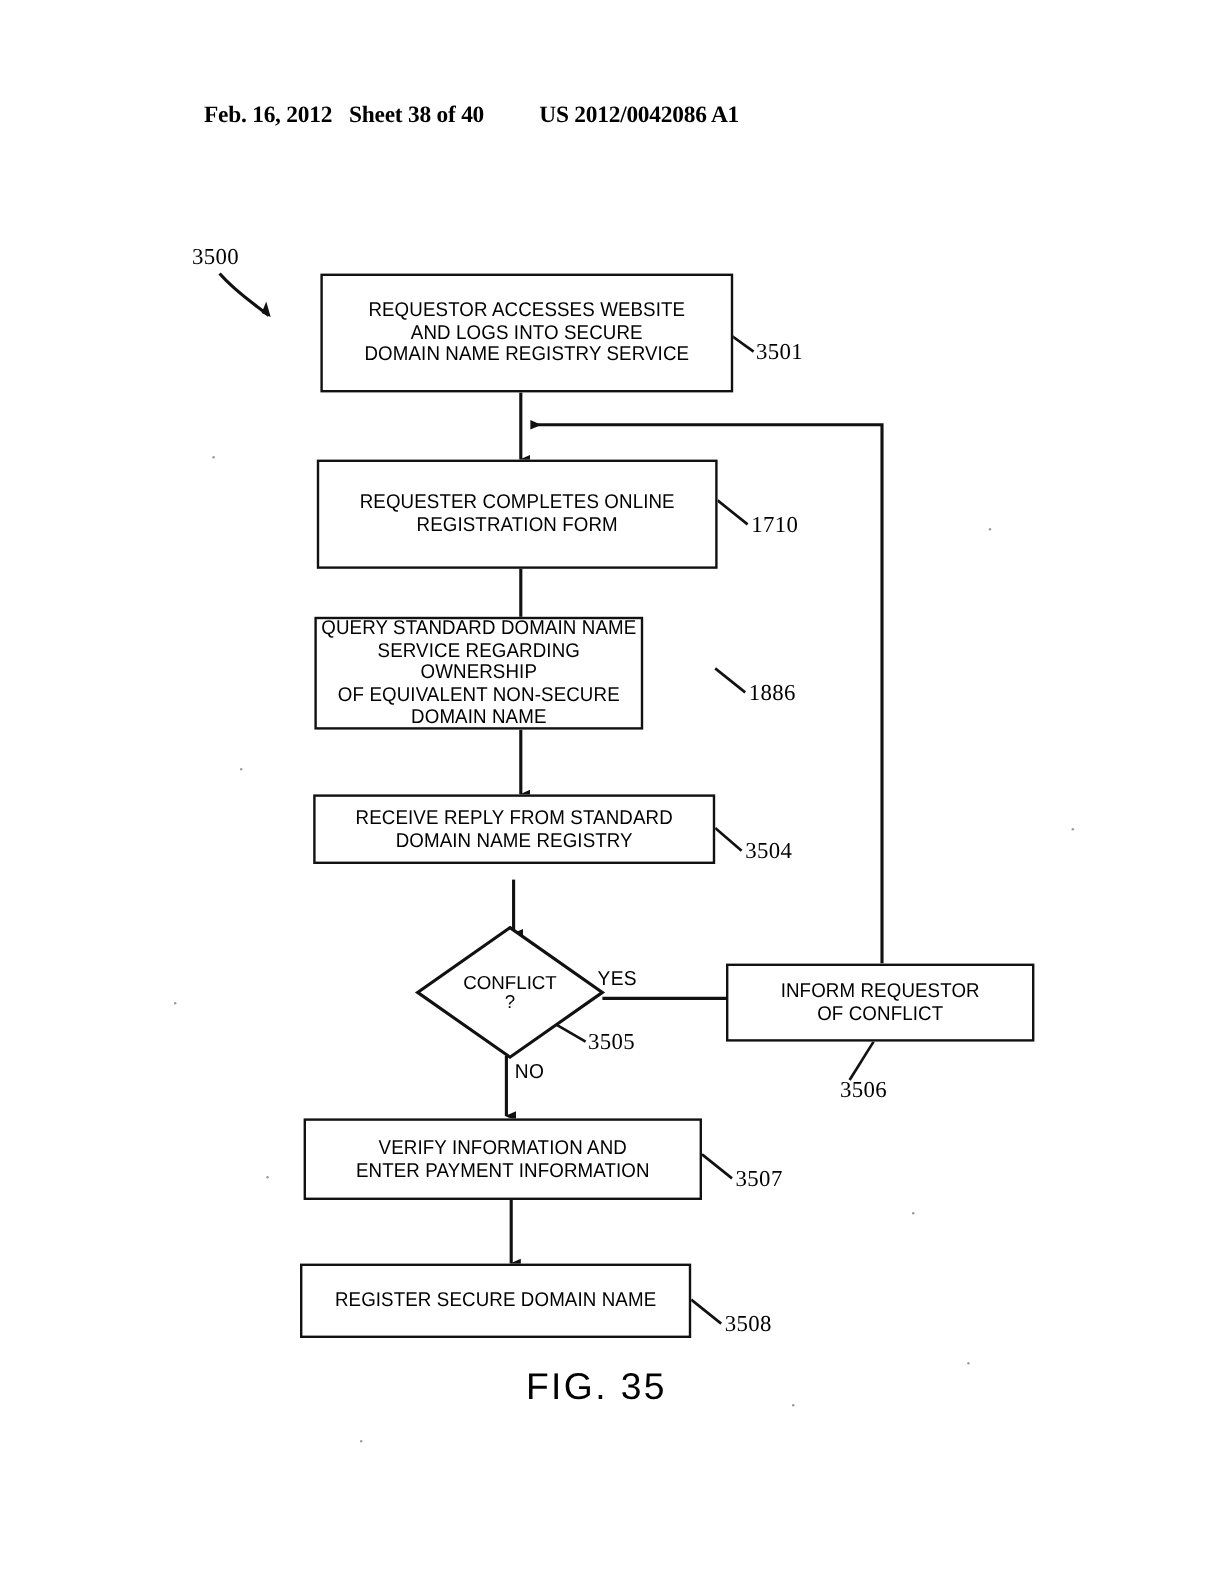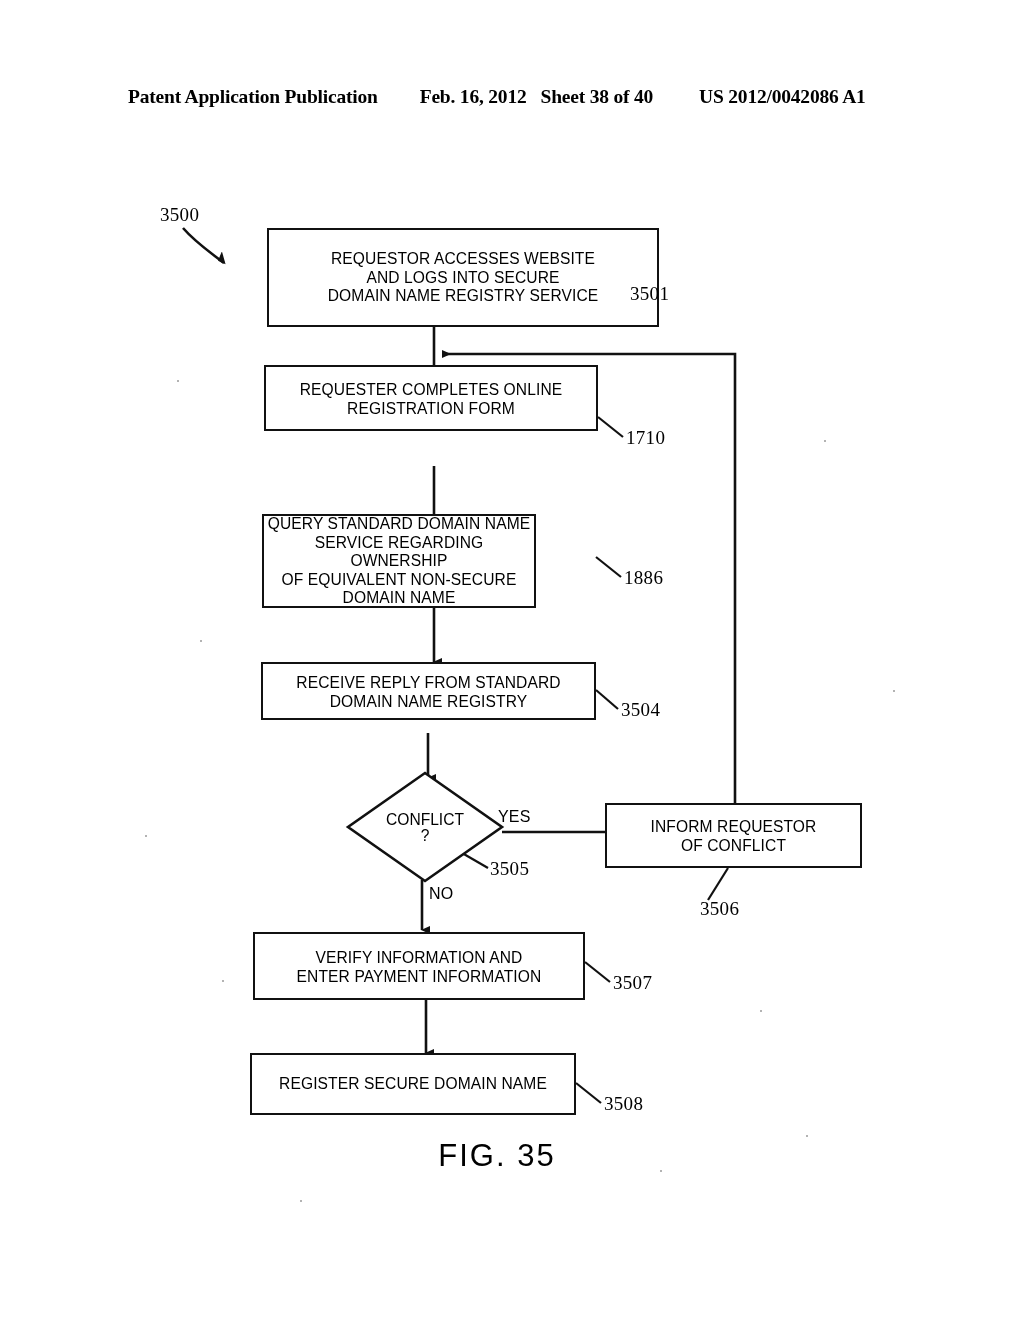--- a/index.html
+++ b/index.html
@@ -136,21 +136,20 @@
     background: #9a9a9a;
     border-radius: 50%;
     width: 2px;
     height: 2px;
   }
 </style>
 </head>
 <body>
 
 <div class="page-header">
-  <span class="hdr-pub">Patent Application Publication</span>
   <span class="hdr-date">Feb. 16, 2012</span>
   <span class="hdr-sheet">Sheet 38 of 40</span>
   <span class="hdr-patnum">US 2012/0042086 A1</span>
 </div>
 
 <div class="figure-canvas">
   <svg width="1024" height="1320" viewBox="0 0 1024 1320" xmlns="http://www.w3.org/2000/svg">
     <defs>
       <marker id="arrowDown" markerWidth="10" markerHeight="10" refX="5" refY="8" orient="auto" markerUnits="userSpaceOnUse">
         <path d="M1,0 L9,0 L5,9 Z" fill="#111111"></path>
@@ -187,27 +186,27 @@
     <path d="M596,690 L618,709" stroke="#111111" stroke-width="2.2" fill="none"></path>
     <path d="M450,846 L488,868" stroke="#111111" stroke-width="2.2" fill="none"></path>
     <path d="M728,868 L708,900" stroke="#111111" stroke-width="2.2" fill="none"></path>
     <path d="M585,962 L610,982" stroke="#111111" stroke-width="2.2" fill="none"></path>
     <path d="M576,1083 L601,1103" stroke="#111111" stroke-width="2.2" fill="none"></path>
 
     <polygon points="425,773 502,827 425,881 348,827" fill="#ffffff" stroke="#111111" stroke-width="2.6"></polygon>
   </svg>
 </div>
 
-<div class="flow-box" style="left:267px; top:228px; width:392px; height:99px;">
+<div class="flow-box" style="left:267px; top:228px; width:344px; height:99px;">
   <span class="box-text">REQUESTOR ACCESSES WEBSITE
 AND LOGS INTO SECURE
 DOMAIN NAME REGISTRY SERVICE</span>
 </div>
 
-<div class="flow-box" style="left:264px; top:365px; width:334px; height:66px;">
+<div class="flow-box" style="left:264px; top:383px; width:334px; height:91px;">
   <span class="box-text">REQUESTER COMPLETES ONLINE
 REGISTRATION FORM</span>
 </div>
 
 <div class="flow-box" style="left:262px; top:514px; width:274px; height:94px;">
   <span class="box-text">QUERY STANDARD DOMAIN NAME
 SERVICE REGARDING OWNERSHIP
 OF EQUIVALENT NON-SECURE
 DOMAIN NAME</span>
 </div>

